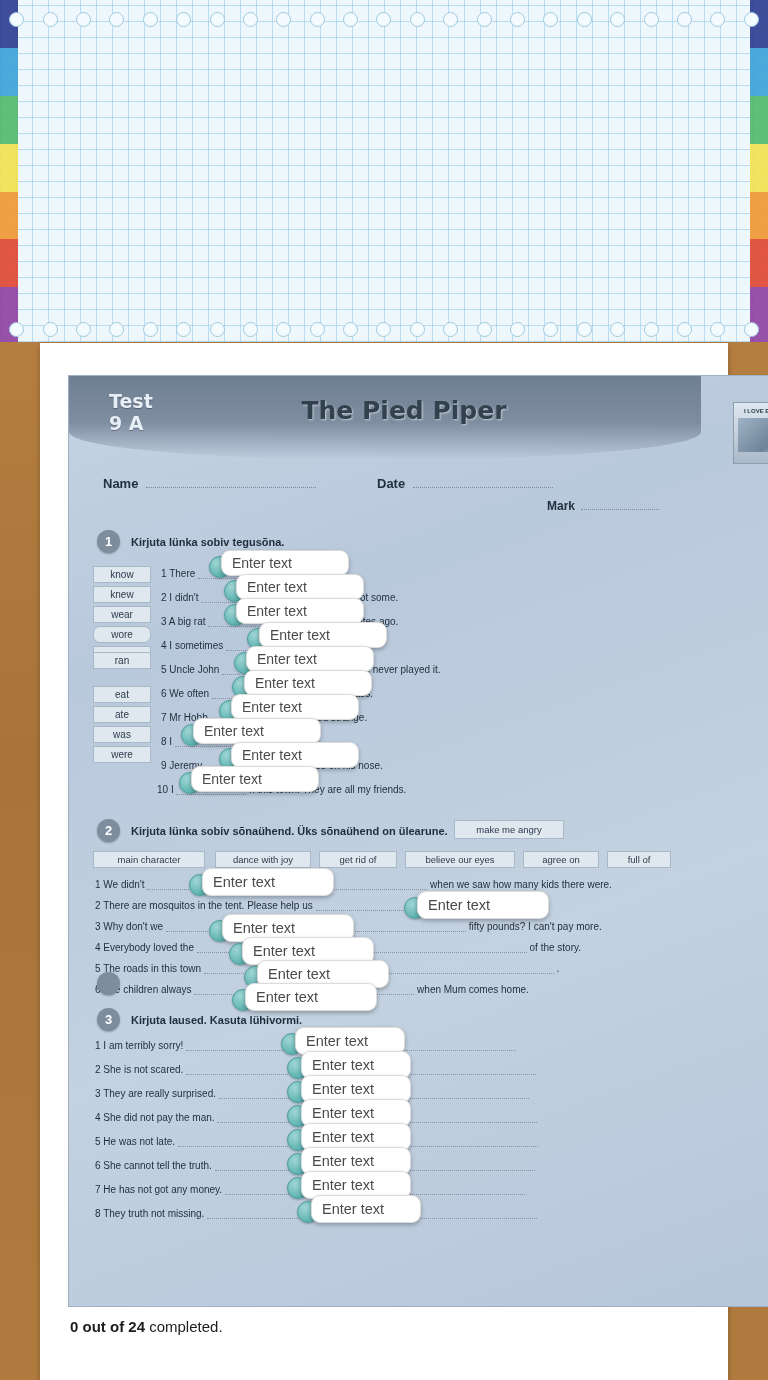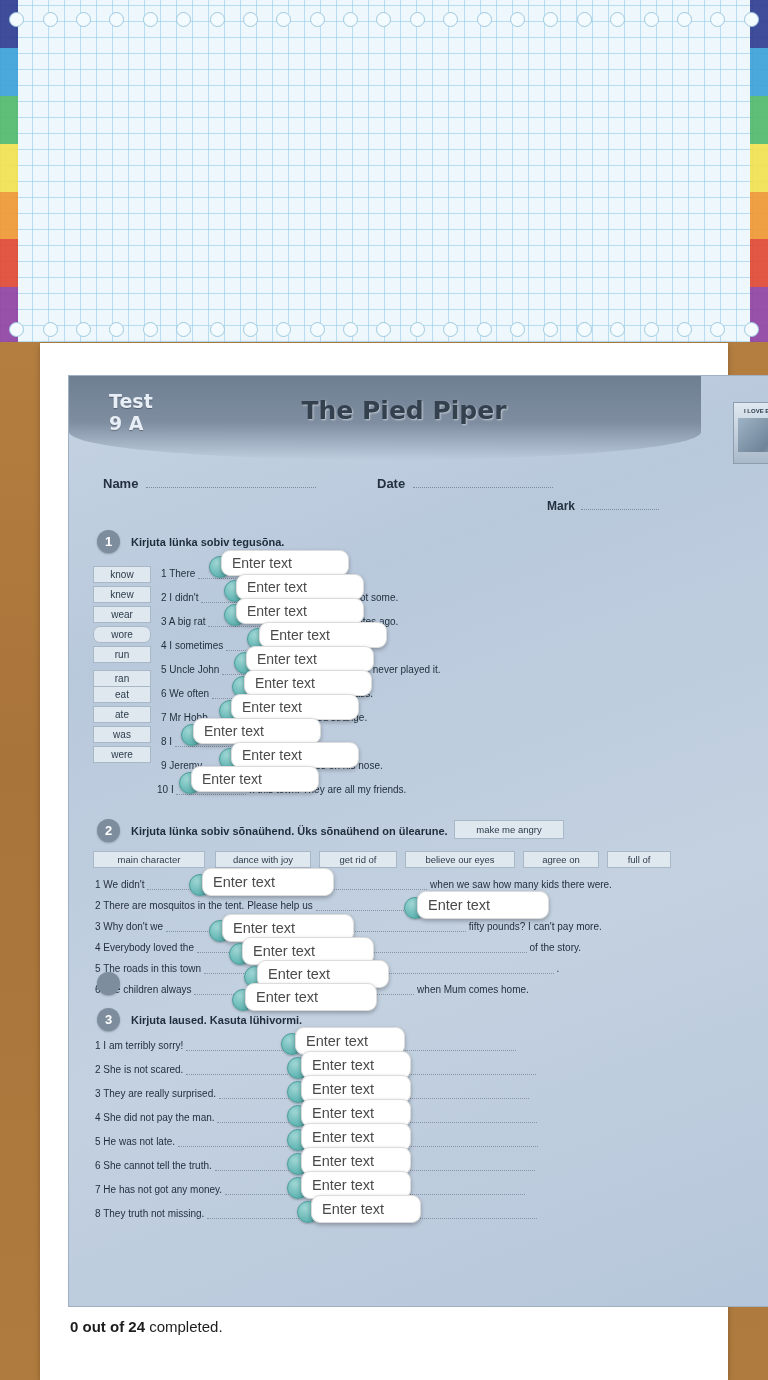--- a/index.html
+++ b/index.html
@@ -261,21 +261,21 @@
     </div>
 
     <div class="exnum" style="left:28px; top:154px;">1</div>
     <div class="exhead" style="left:62px; top:160px;">Kirjuta lünka sobiv tegusõna.</div>
 
     <div class="wordbox" style="left:24px; top:190px;">know</div>
     <div class="wordbox" style="left:24px; top:210px;">knew</div>
     <div class="wordbox" style="left:24px; top:230px;">wear</div>
     <div class="wordbox" style="left:24px; top:250px;border-radius:7px;">wore</div>
     <div class="wordbox" style="left:24px; top:270px;">run</div>
-    <div class="wordbox" style="left:24px; top:294px;">ran</div>
+    <div class="wordbox" style="left:24px; top:276px;">ran</div>
     <div class="wordbox" style="left:24px; top:310px;">eat</div>
     <div class="wordbox" style="left:24px; top:330px;">ate</div>
     <div class="wordbox" style="left:24px; top:350px;">was</div>
     <div class="wordbox" style="left:24px; top:370px;">were</div>
 
     <div class="qline" style="left:92px; top:192px;">
       <span>1</span>
       <span>There</span>
       <span class="dd" style="width:70px"></span>
       <span>le in the street.</span>

